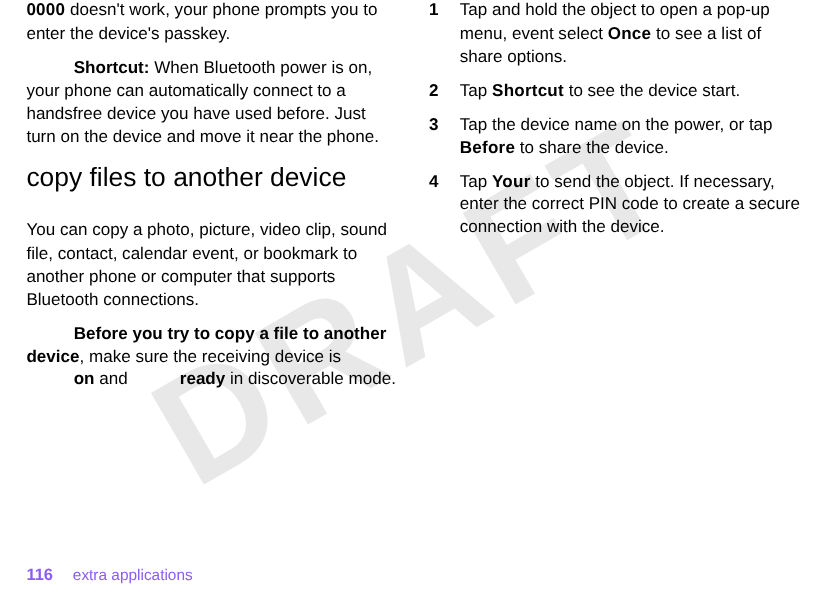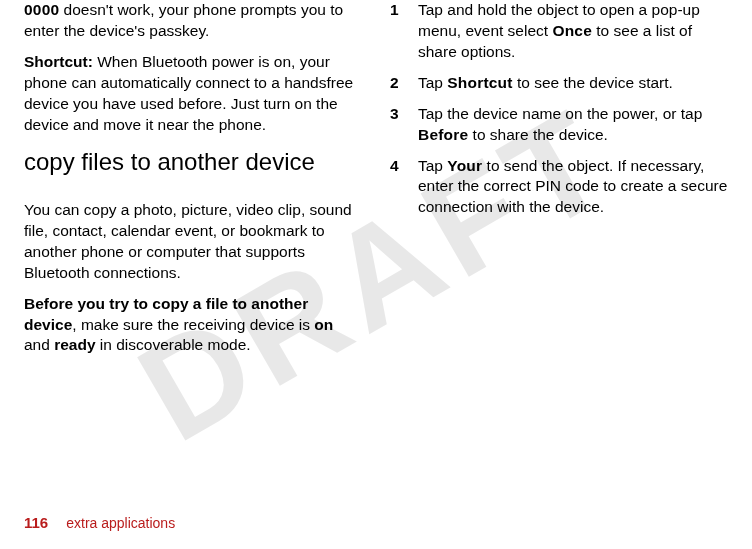--- a/index.html
+++ b/index.html
@@ -46,20 +46,21 @@
     }
     .section-heading {
       font-size: 24px;
       font-weight: normal;
       margin-top: 6px;
       margin-bottom: 22px;
       color: #000;
     }
     .bold {
       font-weight: bold;
+      margin-left: 43px;
     }
     .cond {
       font-family: "Arial Narrow", Arial, sans-serif;
       font-stretch: condensed;
       font-weight: bold;
       letter-spacing: 0.2px;
     }
     .step {
       display: flex;
       margin-bottom: 10px;
@@ -70,21 +71,21 @@
       flex-shrink: 0;
     }
     .step-text {
       flex: 1;
     }
     .footer {
       position: absolute;
       bottom: 18px;
       left: 24px;
       font-size: 14px;
-      color: #b91c1c;
+      color: #8b5cf6;
     }
     .page-num {
       font-weight: bold;
       font-size: 15px;
       margin-right: 18px;
     }
   </style>
 </head>
 <body>
 

